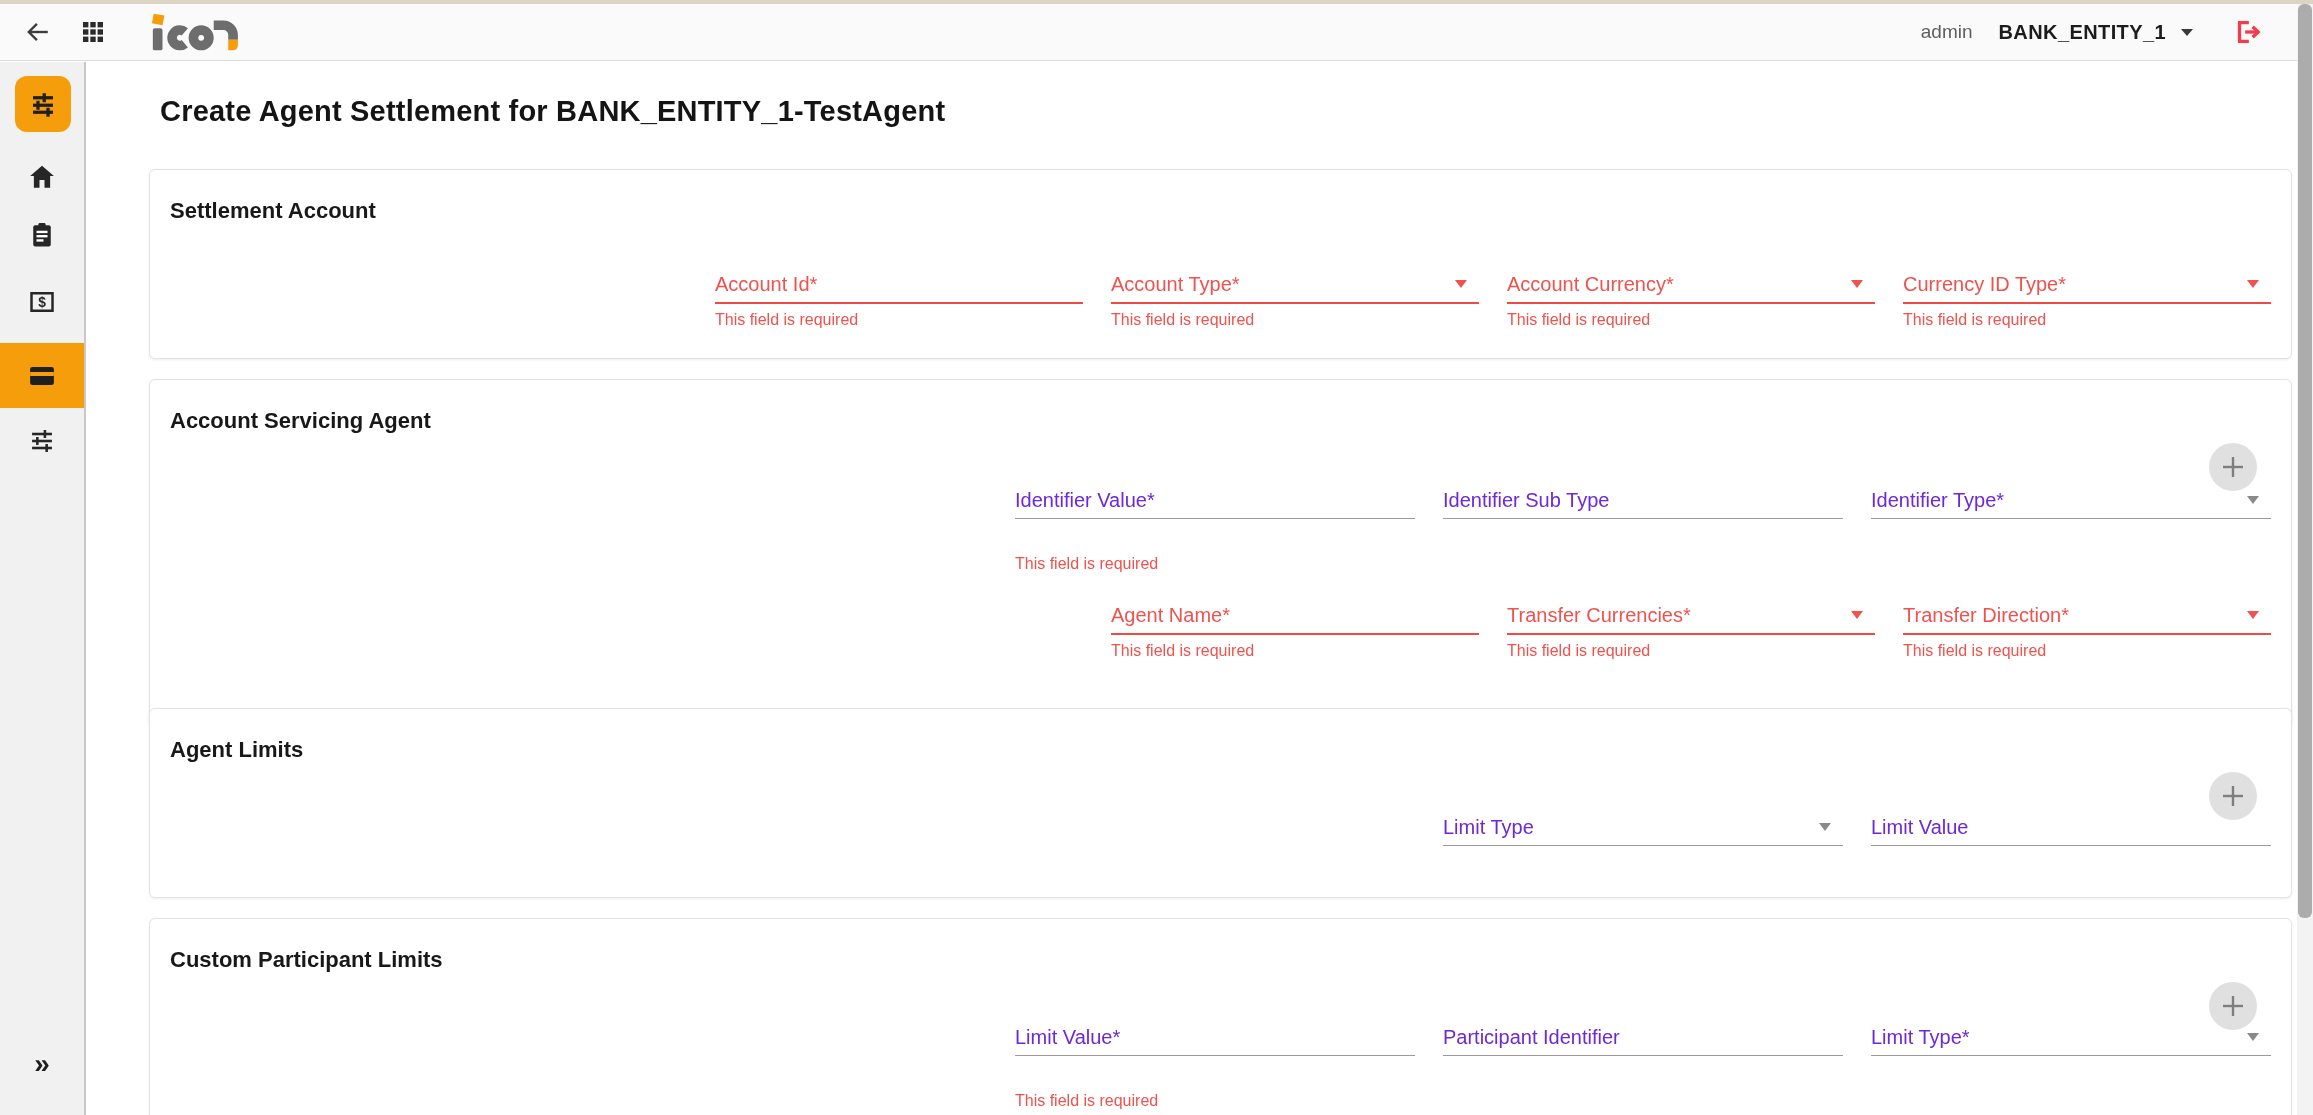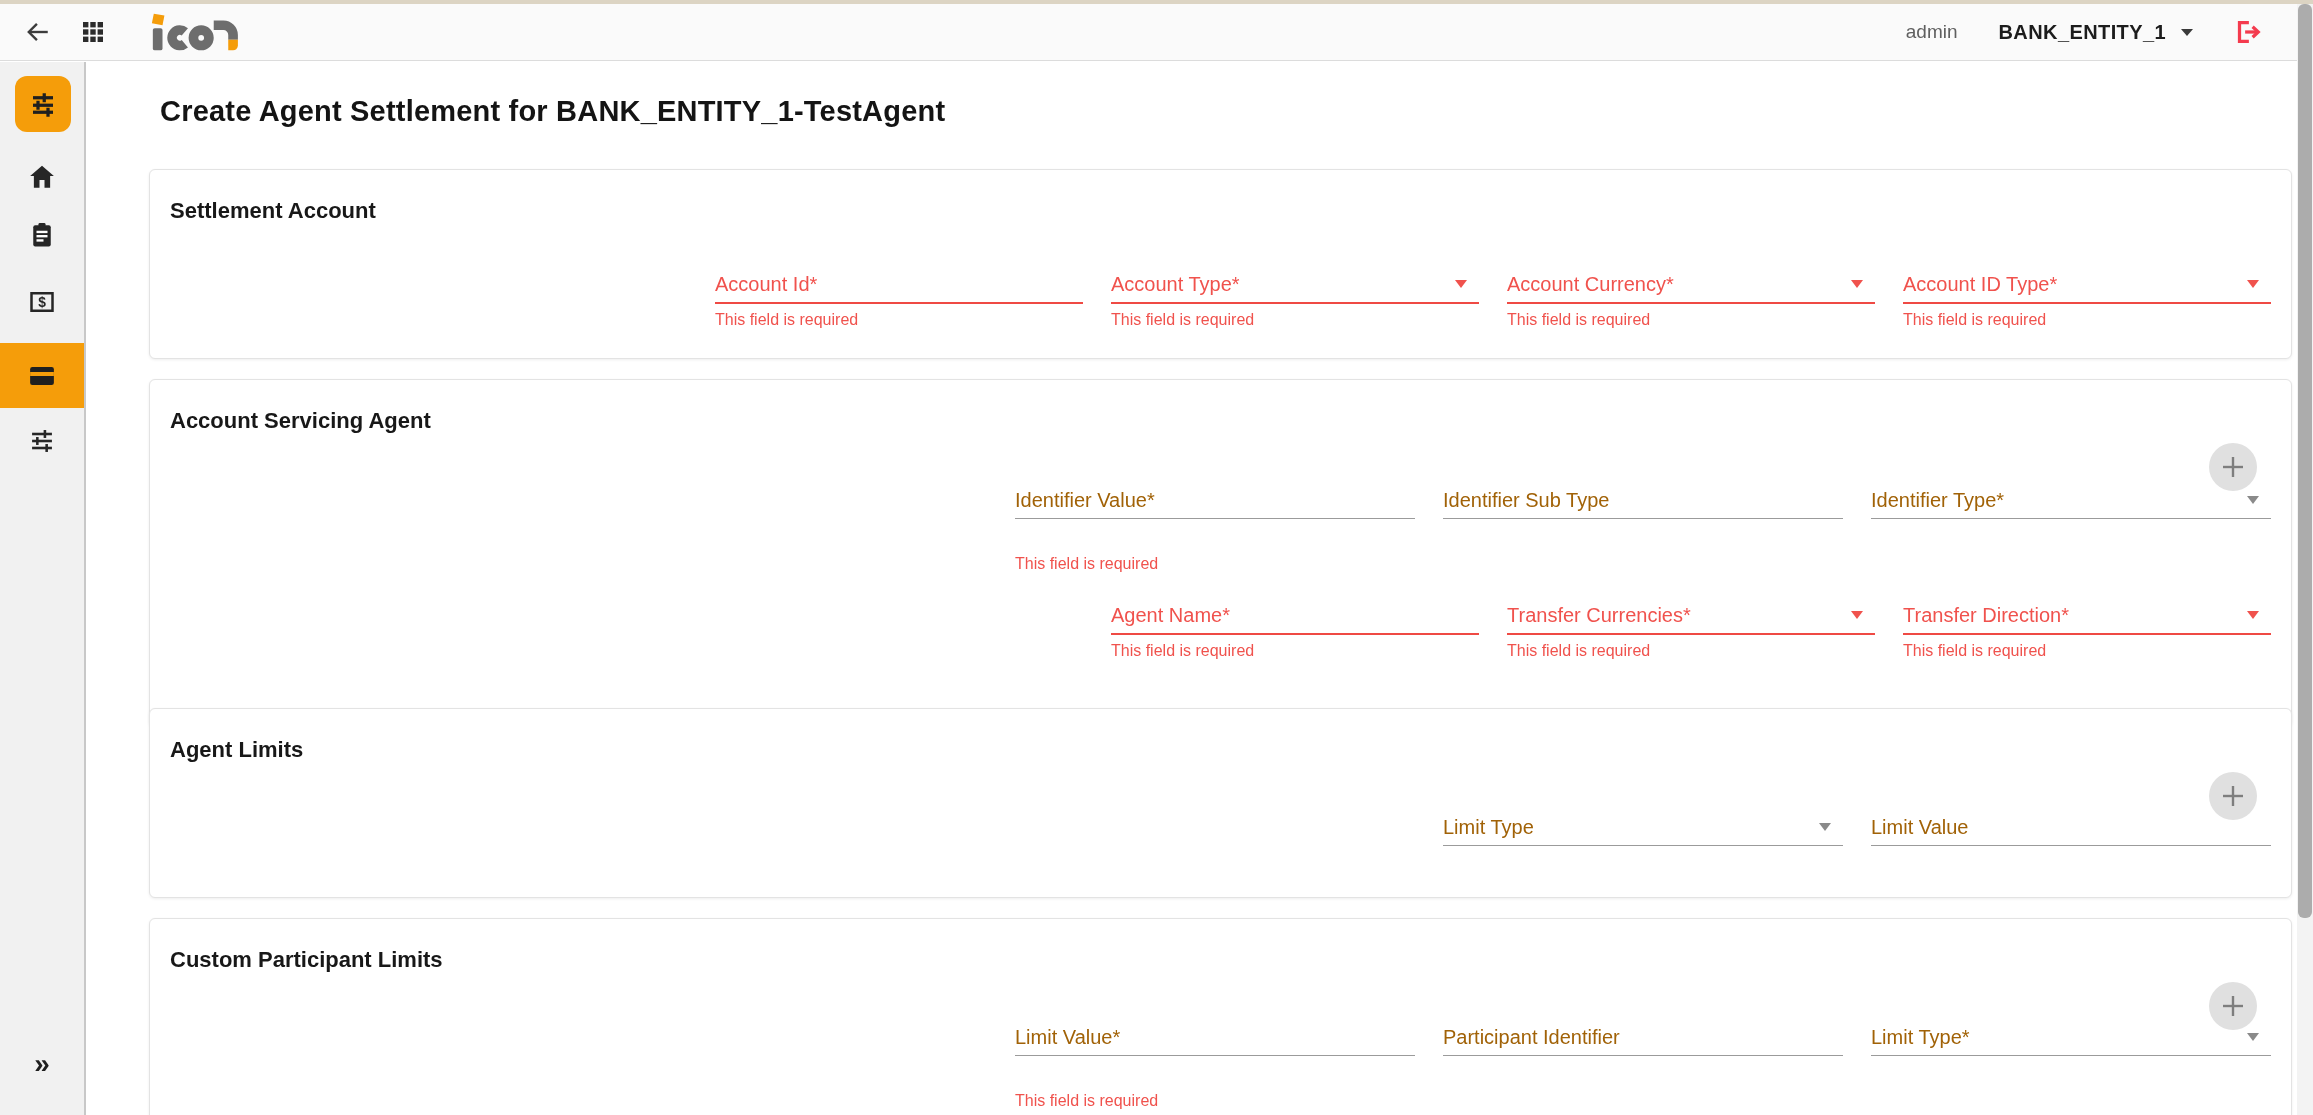--- a/index.html
+++ b/index.html
@@ -18,21 +18,21 @@
   .topbar {
     position:absolute; top:4px; left:0; width:2313px; height:57px;
     background:#fafafa; border-bottom:1px solid #dcdcdc;
     display:flex; align-items:center; z-index:20;justify-content:flex-end;
   }
   .back-btn { margin-left:22px; width:32px; height:32px; display:flex; align-items:center; justify-content:center; cursor:pointer; }
   .apps-btn { margin-left:26px; width:26px; height:26px; display:flex; align-items:center; justify-content:center; cursor:pointer; }
   .logo-wrap { margin-left:42px; height:40px; display:flex; align-items:center; }
   .topbar-spacer { flex:1; }
   .user-role { font-size:19px; color:#5f5f5f; }
-  .entity-btn { display:flex; align-items:center; margin-left:41px; cursor:pointer; }
+  .entity-btn { display:flex; align-items:center; margin-left:26px; cursor:pointer; }
   .entity-name { font-size:20px; font-weight:bold; color:#1c1c1c; letter-spacing:0.4px; }
   .entity-caret { margin-left:15px; width:0; height:0; border-left:6px solid transparent; border-right:6px solid transparent; border-top:7px solid #3a3a3a; }
   .logout-btn { margin-left:38px; margin-right:50px; width:32px; height:32px; display:flex; align-items:center; justify-content:center; cursor:pointer; }
 
   
   .sidebar {
     position:absolute; top:62px; left:0; width:86px; height:1053px;
     background:#f1f1f1; border-right:2px solid #c8c8c8; z-index:10;
   }
   .nav-item { position:absolute; left:0; width:84px; display:flex; align-items:center; justify-content:center; cursor:pointer; }
@@ -68,21 +68,21 @@
 
   .frow { display:flex; gap:28px;justify-content:flex-end; }
   .row-1 { margin-top:48px; }      
   .row-c2a { margin-top:54px; }    
   .row-c2b { margin-top:30px; }    
   .row-c3 { margin-top:52px; }     
 
   .field { position:relative; }
   .w4 { width:368px; }
   .w3 { width:400px; }
-  .flabel { font-size:20px; line-height:24px; color:#a16207; white-space:nowrap; }
+  .flabel { font-size:20px; line-height:24px; color:#6d28d9; white-space:nowrap; }
   .uline { height:0; border-bottom:1.5px solid #9b9b9b; margin-top:6px; }
   .ferror { font-size:16px; color:#f0524d; margin-top:7px; }
   .ferror.spaced { margin-top:36px; }
   .field.err .flabel { color:#f0524d; }
   .field.err .uline { border-bottom:2px solid #ef4a44; }
   .caret { position:absolute; right:12px; top:8px; width:0; height:0;
            border-left:6.5px solid transparent; border-right:6.5px solid transparent;
            border-top:8px solid #8a8a8a; cursor:pointer; }
   .field.err .caret { border-top-color:#f0524d; }
 
@@ -216,21 +216,21 @@
         <div class="uline"></div>
         <div class="ferror">This field is required</div>
       </div>
       <div class="field err w4">
         <div class="flabel">Account Currency*</div>
         <span class="caret"></span>
         <div class="uline"></div>
         <div class="ferror">This field is required</div>
       </div>
       <div class="field err w4">
-        <div class="flabel">Account ID Type*</div>
+        <div class="flabel">Currency ID Type*</div>
         <span class="caret"></span>
         <div class="uline"></div>
         <div class="ferror">This field is required</div>
       </div>
     </div>
   </div>
 
   <div class="card card-2">
     <div class="card-title">Account Servicing Agent</div>
     <div class="frow row-c2a">

